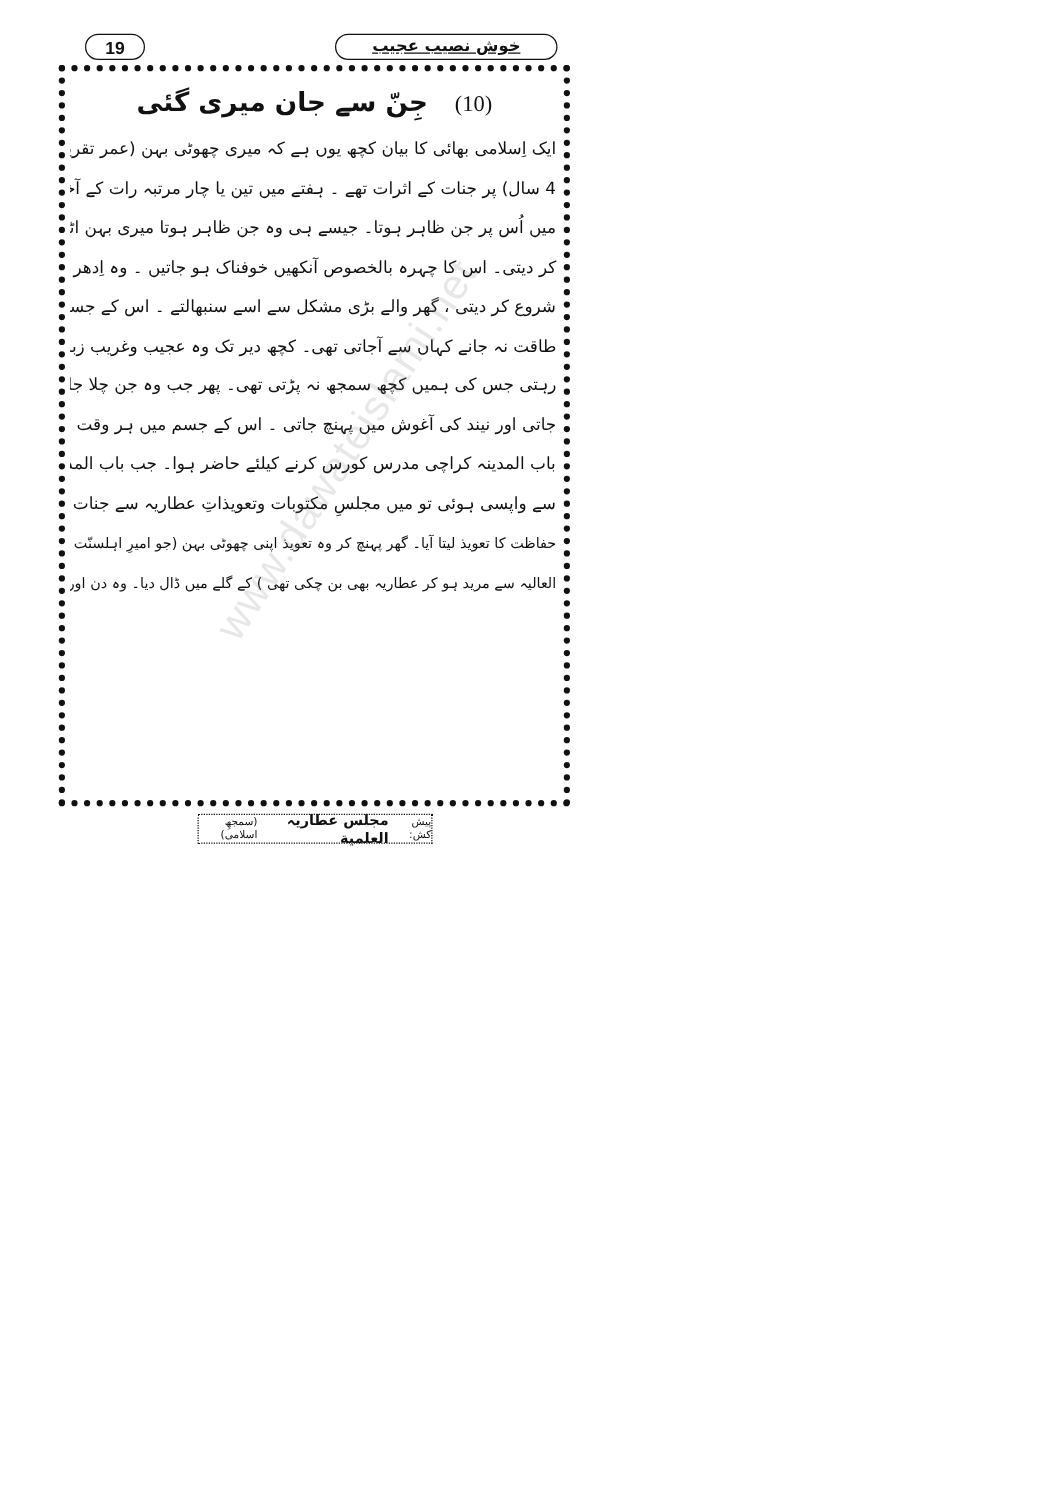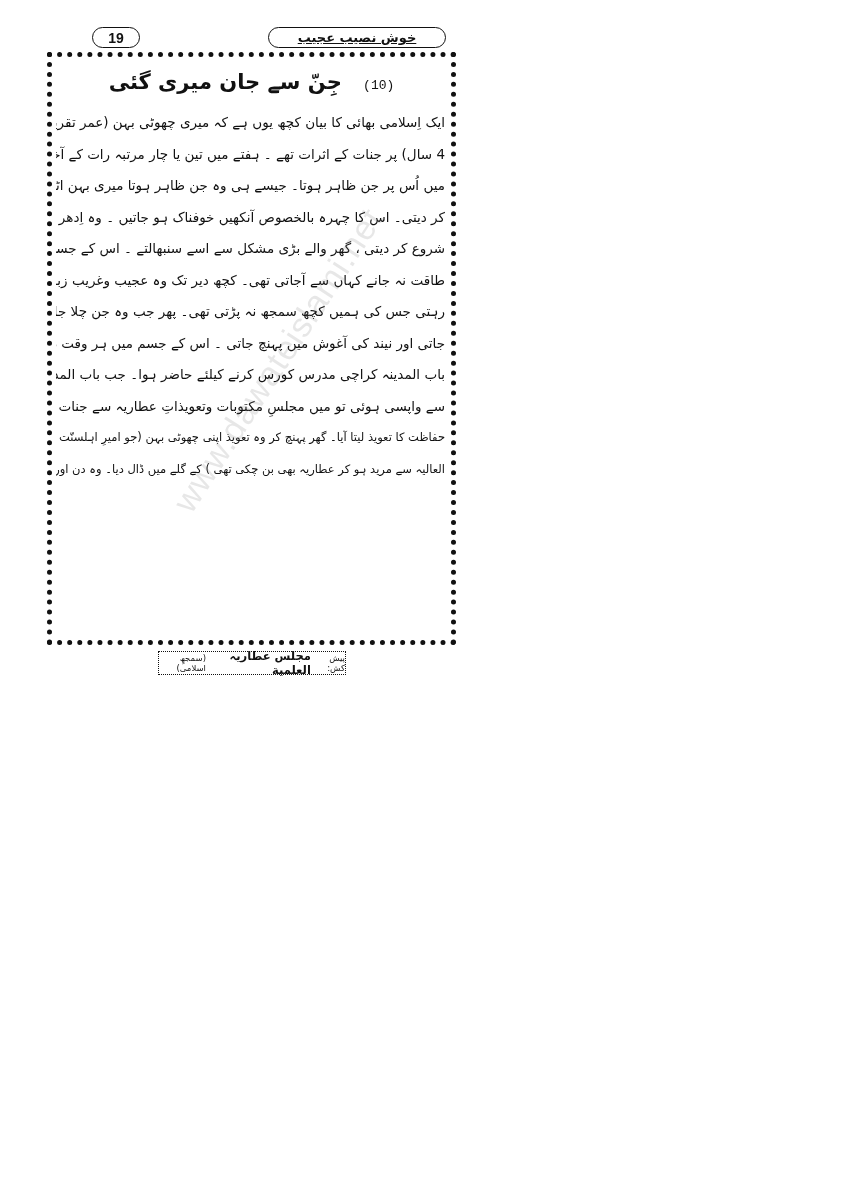--- a/index.html
+++ b/index.html
@@ -5,21 +5,21 @@
   html, body { margin: 0; padding: 0; }
   body {
     width: 841px; height: 1190px; background: #ffffff;
     position: relative; overflow: hidden;
     font-family: "DejaVu Sans", sans-serif; color: #111;
   }
   .page-num-pill {
     position: absolute; left: 68px; top: 27px; width: 46px; height: 19px;
     border: 1.6px solid #111; border-radius: 11px;
     display: flex; align-items: center; justify-content: center;
-    font-family: "Liberation Sans", sans-serif; font-weight: bold; font-size: 14px; margin-left: 24px;
+    font-family: "Liberation Sans", sans-serif; font-weight: bold; font-size: 14px;
   }
   .running-title-pill {
     position: absolute; left: 268px; top: 27px; width: 176px; height: 19px;
     border: 1.6px solid #111; border-radius: 11px;
     display: flex; align-items: center; justify-content: center;
     direction: rtl; font-weight: bold; font-size: 13px; text-decoration: underline;
   }
   .frame {
     position: absolute; left: 47px; top: 52px; width: 409px; height: 593px;
     box-sizing: border-box;
@@ -27,21 +27,21 @@
   }
   .frame-inner {
     position: absolute; left: 4px; right: 4px; top: 8px; bottom: 4px;
     direction: rtl; text-align: justify;
   }
   .chapter-heading {
     text-align: center; font-weight: bold; font-size: 21px; line-height: 30px;
     margin: 2px 0 6px 0; direction: rtl;
   }
   .chapter-heading .num {
-    font-family: Liberation Mono, monospace; font-weight: normal; font-size: 13px;
+    font-family: Liberation Serif, serif; font-weight: normal; font-size: 18px;
     margin-left: 14px;
   }
   .body-line {
     font-size: 13.5px; line-height: 31.5px; white-space: nowrap;
     text-align: justify; text-align-last: justify; overflow: hidden;
     padding: 0 2px;
   }
   .body-line.small { font-size: 11.5px; }
   .body-line.last { text-align-last: right; }
   .footer-box {

